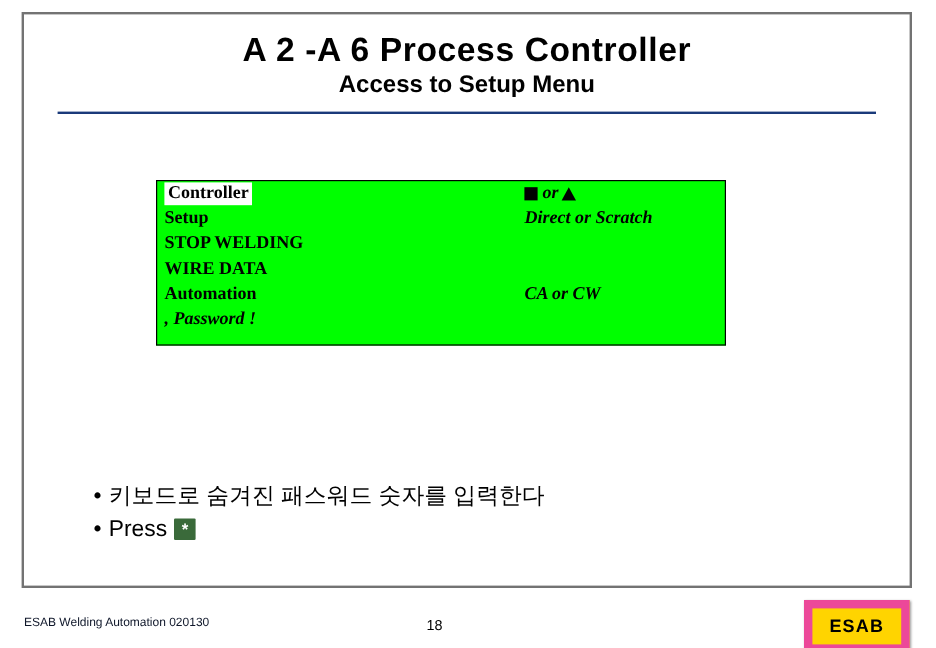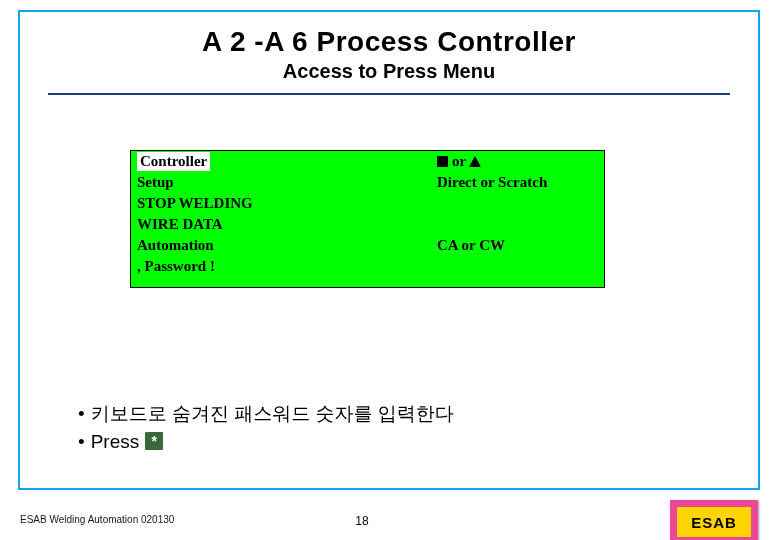--- a/index.html
+++ b/index.html
@@ -11,21 +11,21 @@
     font-family: Arial, Helvetica, sans-serif;
     position: relative;
     overflow: hidden;
   }
   .slide-frame {
     position: absolute;
     left: 18px;
     top: 10px;
     width: 742px;
     height: 480px;
-    border: 2px solid #0ea5e9;
+    border: 2px solid #737373;
     box-sizing: border-box;
   }
   .title {
     text-align: center;
     font-size: 28px;
     font-weight: bold;
     margin-top: 14px;
     letter-spacing: 0.5px;
   }
   .subtitle {
@@ -62,20 +62,21 @@
     width: 300px;
     padding-left: 6px;
     box-sizing: border-box;
   }
   .cell-right {
     flex: 1;
     padding-left: 6px;
     box-sizing: border-box;
     display: flex;
     align-items: center;
+    font-style: italic;
   }
   .highlight {
     background: #fff;
     display: inline-block;
     padding: 0 3px 0 3px;
     line-height: 19px;
   }
   .sym-square {
     display: inline-block;
     width: 11px;
@@ -158,21 +159,21 @@
     font-size: 15px;
     color: #000;
     letter-spacing: 1px;
   }
 </style>
 </head>
 <body>
 
 <div class="slide-frame">
   <div class="title">A 2 -A 6 Process Controller</div>
-  <div class="subtitle">Access to Press Menu</div>
+  <div class="subtitle">Access to Setup Menu</div>
   <hr class="hr-line">
 
   <div class="screen-panel">
 
     <div class="row">
       <div class="cell-left">
         <span class="highlight">Controller</span>
       </div>
       <div class="cell-right">
         <span class="sym-square"></span>

